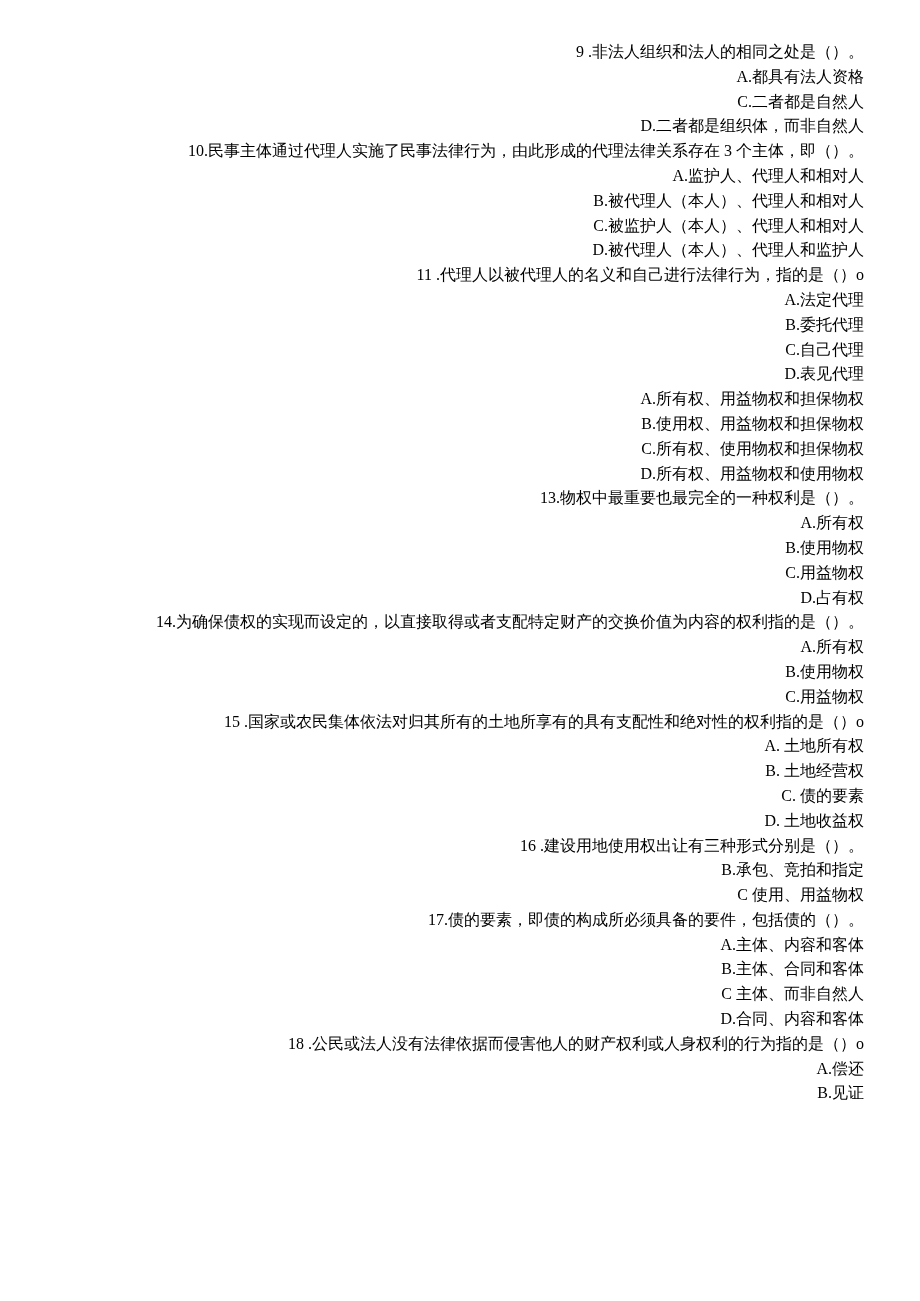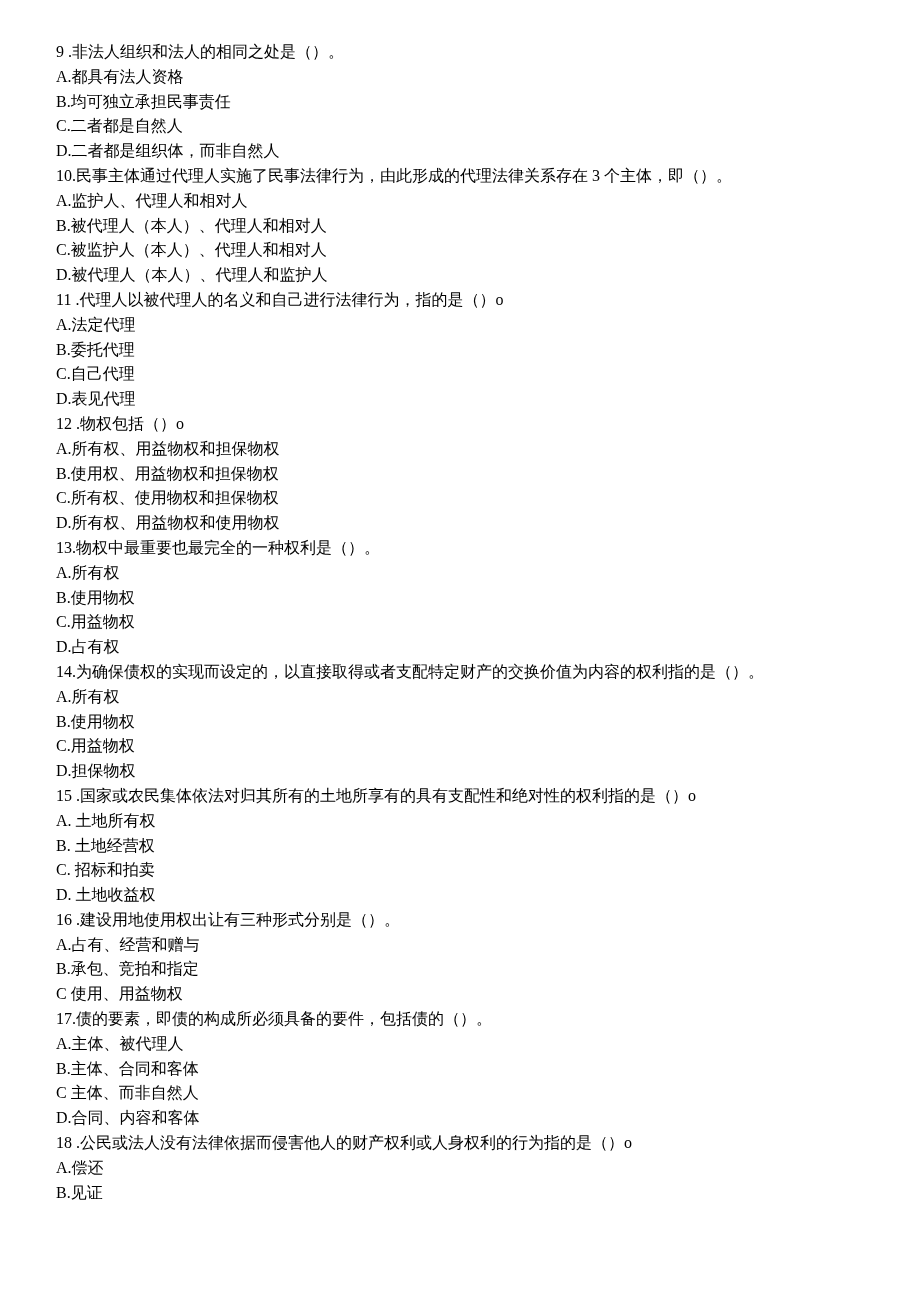--- a/index.html
+++ b/index.html
@@ -8,66 +8,63 @@
     font-family: "SimSun", "宋体", serif;
     font-size: 16px;
     line-height: 1.55;
     color: #000;
     background: #fff;
     width: 920px;
     box-sizing: border-box;
   }
   .line {
     white-space: pre-wrap;
+    text-align: right;
   }
 </style>
 </head>
 <body>
 
 <div id="content">
     <div class="line">9 .非法人组织和法人的相同之处是（）。</div>
     <div class="line">A.都具有法人资格</div>
-    <div class="line">B.均可独立承担民事责任</div>
     <div class="line">C.二者都是自然人</div>
     <div class="line">D.二者都是组织体，而非自然人</div>
     <div class="line">10.民事主体通过代理人实施了民事法律行为，由此形成的代理法律关系存在 3 个主体，即（）。</div>
     <div class="line">A.监护人、代理人和相对人</div>
     <div class="line">B.被代理人（本人）、代理人和相对人</div>
     <div class="line">C.被监护人（本人）、代理人和相对人</div>
     <div class="line">D.被代理人（本人）、代理人和监护人</div>
     <div class="line">11 .代理人以被代理人的名义和自己进行法律行为，指的是（）o</div>
     <div class="line">A.法定代理</div>
     <div class="line">B.委托代理</div>
     <div class="line">C.自己代理</div>
     <div class="line">D.表见代理</div>
-    <div class="line">12 .物权包括（）o</div>
     <div class="line">A.所有权、用益物权和担保物权</div>
     <div class="line">B.使用权、用益物权和担保物权</div>
     <div class="line">C.所有权、使用物权和担保物权</div>
     <div class="line">D.所有权、用益物权和使用物权</div>
     <div class="line">13.物权中最重要也最完全的一种权利是（）。</div>
     <div class="line">A.所有权</div>
     <div class="line">B.使用物权</div>
     <div class="line">C.用益物权</div>
     <div class="line">D.占有权</div>
     <div class="line">14.为确保债权的实现而设定的，以直接取得或者支配特定财产的交换价值为内容的权利指的是（）。</div>
     <div class="line">A.所有权</div>
     <div class="line">B.使用物权</div>
     <div class="line">C.用益物权</div>
-    <div class="line">D.担保物权</div>
     <div class="line">15 .国家或农民集体依法对归其所有的土地所享有的具有支配性和绝对性的权利指的是（）o</div>
     <div class="line">A. 土地所有权</div>
     <div class="line">B. 土地经营权</div>
-    <div class="line">C. 招标和拍卖</div>
+    <div class="line">C. 债的要素</div>
     <div class="line">D. 土地收益权</div>
     <div class="line">16 .建设用地使用权出让有三种形式分别是（）。</div>
-    <div class="line">A.占有、经营和赠与</div>
     <div class="line">B.承包、竞拍和指定</div>
     <div class="line">C 使用、用益物权</div>
     <div class="line">17.债的要素，即债的构成所必须具备的要件，包括债的（）。</div>
-    <div class="line">A.主体、被代理人</div>
+    <div class="line">A.主体、内容和客体</div>
     <div class="line">B.主体、合同和客体</div>
     <div class="line">C 主体、而非自然人</div>
     <div class="line">D.合同、内容和客体</div>
     <div class="line">18 .公民或法人没有法律依据而侵害他人的财产权利或人身权利的行为指的是（）o</div>
     <div class="line">A.偿还</div>
     <div class="line">B.见证</div>
   </div>
 
 </body></html>

